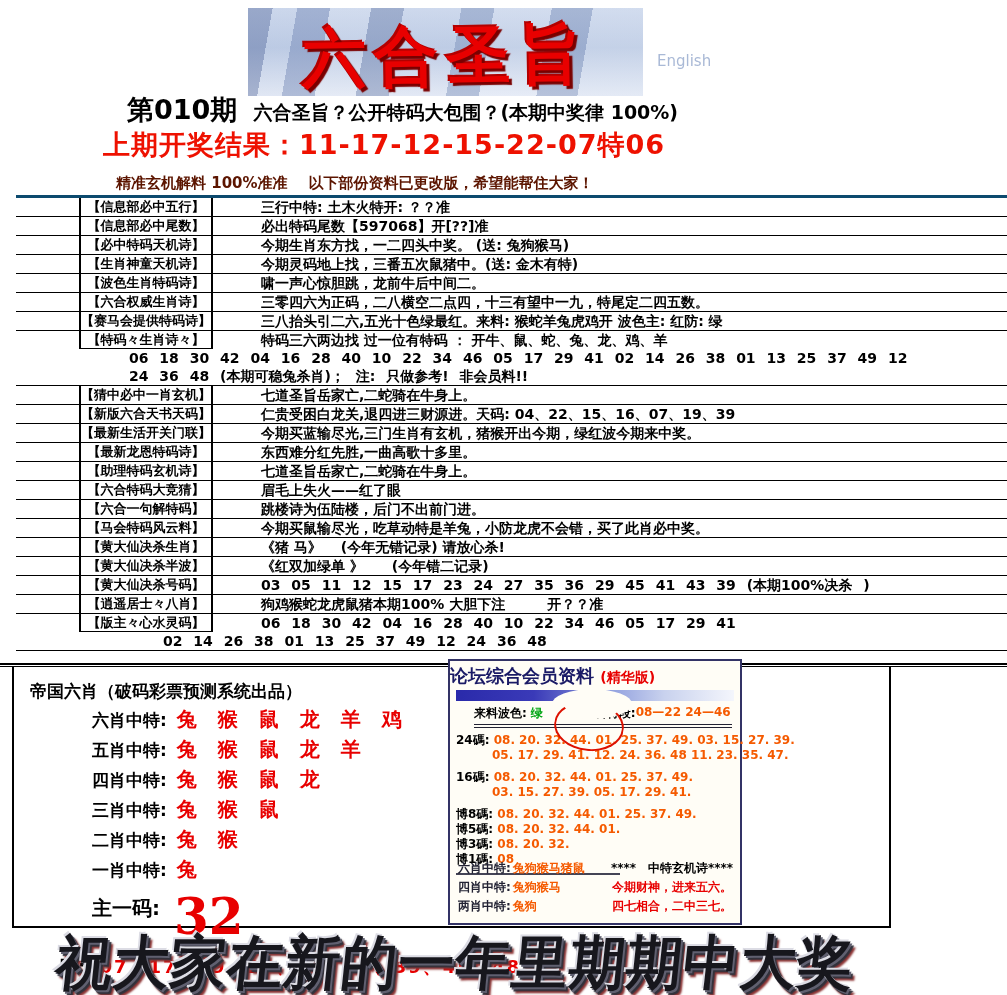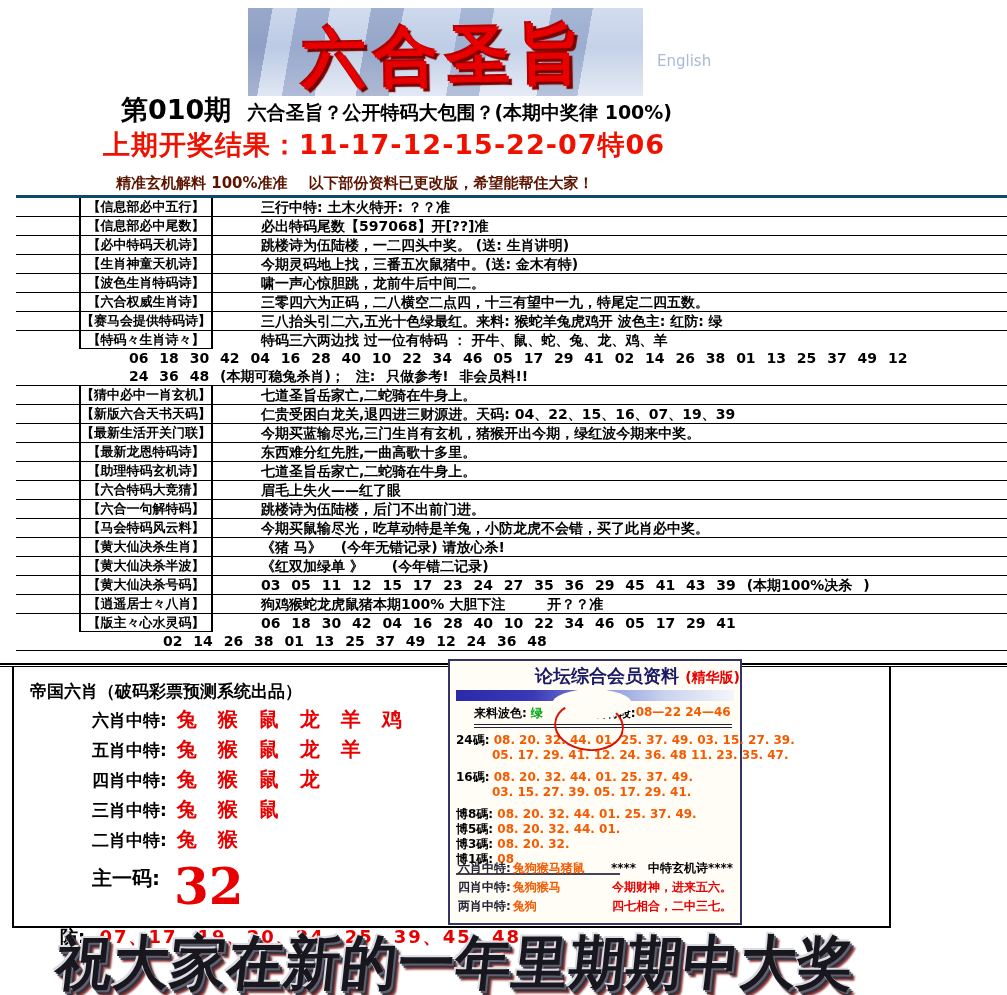--- a/index.html
+++ b/index.html
@@ -10,21 +10,21 @@
   
   .collage{left:248px;top:8px;width:395px;height:88px;
     background:
       linear-gradient(100deg,rgba(90,110,160,.45) 0 6%,rgba(200,212,235,.2) 6% 12%,rgba(120,140,185,.5) 12% 20%,rgba(225,232,245,.25) 20% 30%,rgba(105,125,170,.45) 30% 38%,rgba(210,220,240,.2) 38% 52%,rgba(130,150,190,.5) 52% 60%,rgba(230,236,248,.25) 60% 74%,rgba(110,132,178,.4) 74% 84%,rgba(222,230,244,.3) 84% 100%),
       linear-gradient(180deg,#cdd8ec 0%,#b9c8e2 45%,#e7ecf6 100%);}
   .main-title{left:250px;top:18px;width:392px;text-align:center;
     font-family:"DejaVu Serif","Liberation Serif",serif;font-size:64px;line-height:76px;
     font-weight:bold;color:#e80000;letter-spacing:8px;transform:rotate(-1deg);
     text-shadow:3px 3px 1px #7a0000,-2px -2px 0 #b30000;white-space:nowrap;}
   .english{left:657px;top:52px;font-size:15px;color:#a9b9d6;text-decoration:none;cursor:pointer;}
-  .issue-row{left:121px;top:92px;display:flex;align-items:baseline;white-space:nowrap;}
+  .issue-row{left:127px;top:92px;display:flex;align-items:baseline;white-space:nowrap;}
   .issue{font-size:27px;font-weight:bold;color:#000;}
   .subtitle{font-size:19px;font-weight:bold;color:#000;margin-left:16px;}
   .result{left:103px;top:127px;font-size:27px;font-weight:bold;color:#ee1100;letter-spacing:1px;white-space:nowrap;}
   .notice{left:116px;top:174px;font-size:15px;font-weight:bold;color:#5c1500;white-space:pre;}
 
   
   .table{left:16px;top:195px;width:1007px;border-top:3px solid #0c4a6e;}
   .trow{border-bottom:1.5px solid #000;}
   .line{display:flex;}
   .tlabel{width:134px;margin-left:63px;flex:0 0 134px;border-left:2px solid #000;border-right:2px solid #000;
@@ -44,21 +44,21 @@
   .e-title{font-size:17px;font-weight:bold;text-align:left;white-space:nowrap;}
   .e-row{font-size:17px;font-weight:bold;margin-top:3px;padding-left:62px;white-space:nowrap;}
   .e-val{color:#e80000;font-size:20px;letter-spacing:7px;margin-left:10px;}
   .e-main{margin-top:12px;padding-left:62px;display:flex;align-items:flex-start;font-size:20px;font-weight:bold;white-space:nowrap;}
   .e-main-val{color:#e80000;font-size:50px;line-height:44px;margin-left:14px;font-family:"DejaVu Serif","Liberation Serif",serif;font-weight:bold;}
   .e-guard{margin-top:16px;padding-left:30px;font-size:18px;font-weight:bold;white-space:nowrap;}
   .e-guard-val{color:#e80000;letter-spacing:2px;margin-left:8px;}
 
   
   .member{left:448px;top:659px;width:294px;height:266px;border:2px solid #333366;background:#fffdf6;box-sizing:border-box;}
-  .m-title{text-align:right;font-size:18px;font-weight:bold;color:#1a1a66;margin-top:3px;white-space:nowrap;}
+  .m-title{text-align:left;font-size:18px;font-weight:bold;color:#1a1a66;margin-top:3px;white-space:nowrap;}
   .m-suffix{color:#e80000;font-size:14px;}
   .m-bar{height:11px;margin:2px 6px 0 6px;background:linear-gradient(90deg,#2a2aaa,#3a3ab8 28%,#8f9ede 55%,#c9d2ee 75%,#f4f6fc);}
   .m-wave-row{display:flex;font-size:12px;font-weight:bold;margin:4px 8px 0 24px;border-bottom:4px double #223;padding-bottom:2px;white-space:nowrap;}
   .m-green{color:#00a513;margin-left:4px;}
   .m-seg-label{margin-left:52px;}
   .m-orange{color:#f55a00;margin-left:0;}
   .m-codes{margin:5px 2px 0 6px;font-size:12px;font-weight:bold;}
   .crow{line-height:15px;white-space:nowrap;}
   .clabel{color:#000;}
   .cnums{color:#f55a00;}
@@ -102,21 +102,21 @@
     </div>
   <div class="trow">
       <div class="line">
         <div class="tlabel">【信息部必中尾数】</div>
         <div class="tcontent">必出特码尾数【597068】开[??]准</div>
       </div>
     </div>
   <div class="trow">
       <div class="line">
         <div class="tlabel">【必中特码天机诗】</div>
-        <div class="tcontent">跳楼诗为伍陆楼，一二四头中奖。 (送: 生肖讲明)</div>
+        <div class="tcontent">今期生肖东方找，一二四头中奖。 (送: 兔狗猴马)</div>
       </div>
     </div>
   <div class="trow">
       <div class="line">
         <div class="tlabel">【生肖神童天机诗】</div>
         <div class="tcontent">今期灵码地上找，三番五次鼠猪中。(送: 金木有特)</div>
       </div>
     </div>
   <div class="trow">
       <div class="line">
@@ -228,20 +228,21 @@
 <div class="abs bottom-topline"></div>
 <div class="abs bottom-wrap"></div>
 
 <div class="abs empire">
   <div class="e-title">帝国六肖（破码彩票预测系统出品）</div>
   <div class="e-row"><span>六肖中特:</span><span class="e-val">兔 猴 鼠 龙 羊 鸡</span></div>
   <div class="e-row"><span>五肖中特:</span><span class="e-val">兔 猴 鼠 龙 羊</span></div>
   <div class="e-row"><span>四肖中特:</span><span class="e-val">兔 猴 鼠 龙</span></div>
   <div class="e-row"><span>三肖中特:</span><span class="e-val">兔 猴 鼠</span></div>
   <div class="e-row"><span>二肖中特:</span><span class="e-val">兔 猴</span></div>
+  <div class="e-row"><span>一肖中特:</span><span class="e-val">兔</span></div>
   <div class="e-main">
     <span>主一码:</span>
     <span class="e-main-val">32</span>
   </div>
   <div class="e-guard">
     <span>防:</span>
     <span class="e-guard-val">07、17、19、20、24、25、39、45、48</span>
   </div>
 </div>
 

